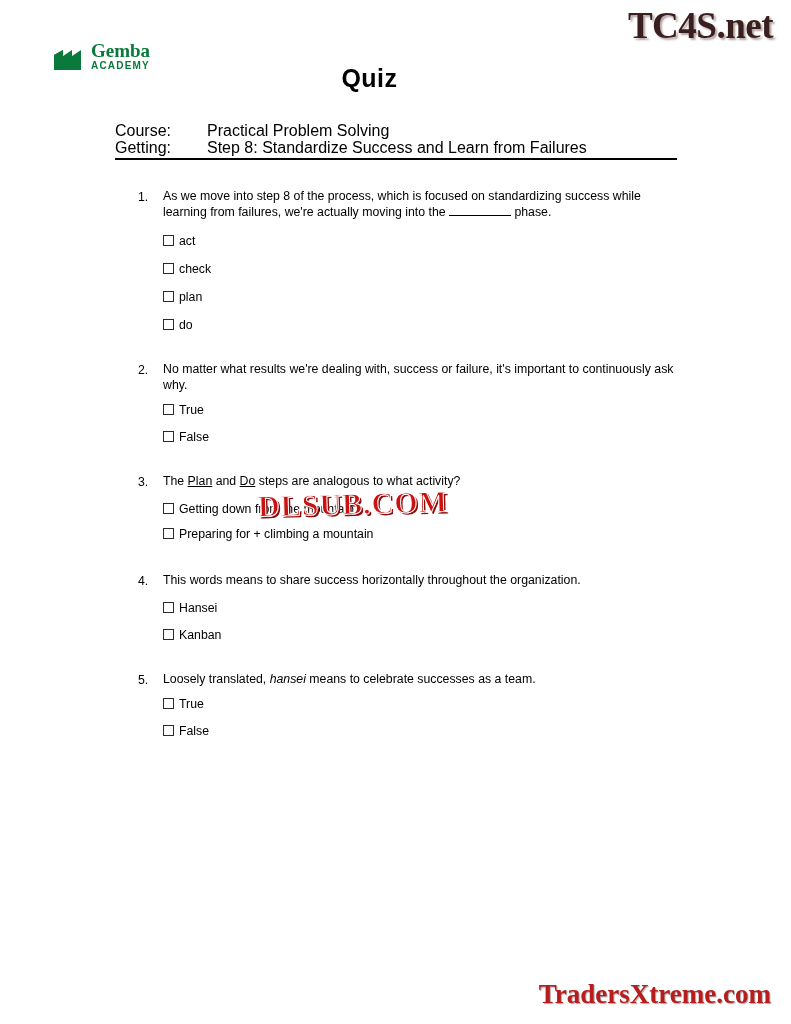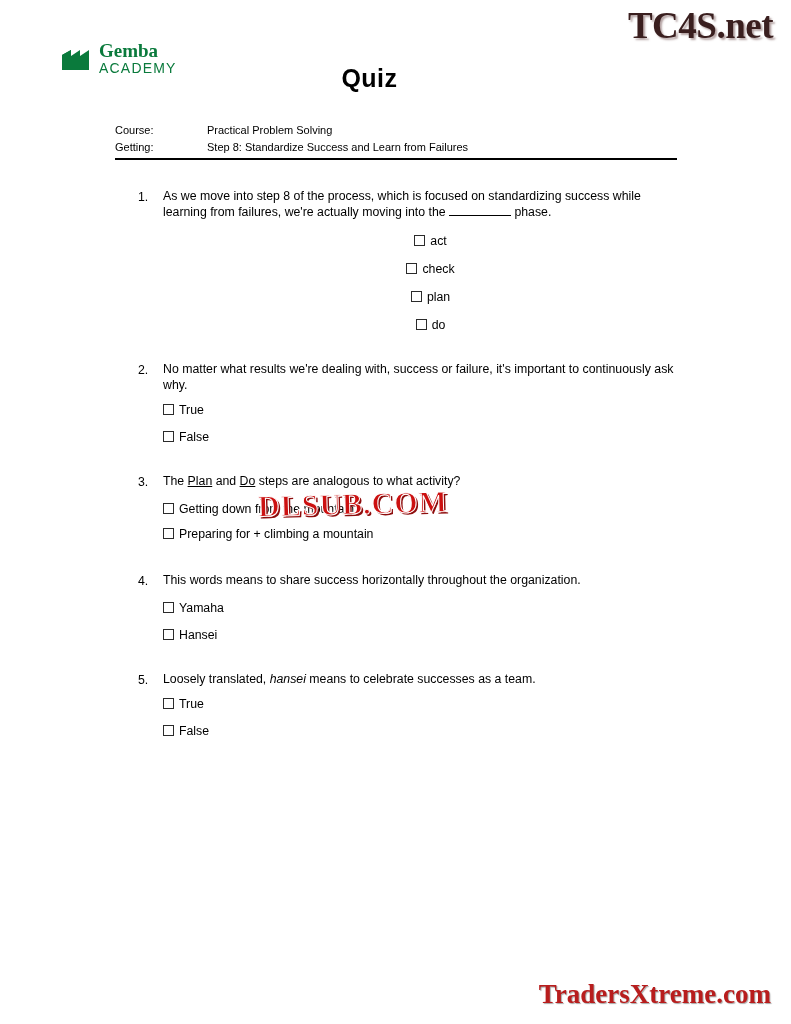--- a/index.html
+++ b/index.html
@@ -49,21 +49,21 @@
     color: #cc1111;
     -webkit-text-stroke: 1px #ffffff;
     text-shadow: 2px 2px 0 #8d0d0d, 0 0 3px rgba(255,255,255,0.9);
     transform: rotate(-1.5deg);
     white-space: nowrap;
   }
 
   
   .logo {
     position: absolute;
-    left: 61px;
+    left: 53px;
     top: 41px;
     width: 135px;
     height: 38px;
   }
   .logo-mark {
     position: absolute;
     left: 0;
     top: 3px;
     width: 34px;
     height: 27px;
@@ -76,22 +76,22 @@
   }
   .logo-gemba {
     font-family: "Liberation Serif", serif;
     font-weight: bold;
     font-size: 19px;
     color: #0a7a3c;
     letter-spacing: 0px;
   }
   .logo-academy {
     font-family: "Liberation Sans", sans-serif;
-    font-weight: normal;
-    font-size: 14px;
+    font-weight: bold;
+    font-size: 10px;
     color: #0a7a3c;
     letter-spacing: 1.2px;
   }
 
   .doc-title {
     position: absolute;
     left: 0;
     right: 0;
     top: 48px;
     text-align: center;
@@ -101,21 +101,21 @@
     letter-spacing: 0.5px;
   }
   .doc-title span { display: inline-block; margin-left: -52px; margin-top: 16px; }
 
   
   .meta {
     position: absolute;
     left: 115px;
     top: 122px;
     width: 562px;
-    font-size: 11px;
+    font-size: 16px;
   }
   .meta-row {
     display: flex;
     line-height: 17px;
   }
   .meta-label { width: 92px; }
   .meta-rule {
     position: absolute;
     left: 115px;
     top: 158px;
@@ -170,21 +170,21 @@
   .opt .box {
     width: 9px;
     height: 9px;
     border: 1px solid #2b2b2b;
     background: #fff;
     margin-right: 5px;
     margin-top: 1px;
     flex: 0 0 auto;
   }
   .q1 .options { margin-top: 14px; }
-  .q1 .opt { margin-bottom: 14px; justify-content: center; }
+  .q1 .opt { margin-bottom: 14px; }
   .q3 .opt { margin-bottom: 11px; }
   .q2 .options, .q5 .options { margin-top: 10px; }
 </style>
 </head>
 <body>
 
 <div class="logo">
   <svg class="logo-mark" viewBox="0 0 34 27">
     <path d="M1 26 L1 11 L10 6 L10 12 L19 6 L19 12 L28 6 L28 26 Z" fill="#0a7a3c"></path>
     <path d="M1 11 L10 6 L10 12 Z" fill="#0a7a3c"></path>
@@ -267,25 +267,25 @@
         </div>
     </div>
   </div>
 
   <div class="q q4" style="margin-top:32px;">
     <div class="q-num">4.</div>
     <div class="q-text">This words means to share success horizontally throughout the organization.</div>
     <div class="options">
       <div class="opt">
           <span class="box"></span>
-          <span>Yamaha</span>
-        </div>
-      <div class="opt">
-          <span class="box"></span>
           <span>Hansei</span>
+        </div>
+      <div class="opt">
+          <span class="box"></span>
+          <span>Kanban</span>
         </div>
     </div>
   </div>
 
   <div class="q q5" style="margin-top:30px;">
     <div class="q-num">5.</div>
     <div class="q-text"><span>Loosely translated, </span><i>hansei</i><span> means to celebrate successes as a team.</span></div>
     <div class="options">
       <div class="opt">
           <span class="box"></span>

